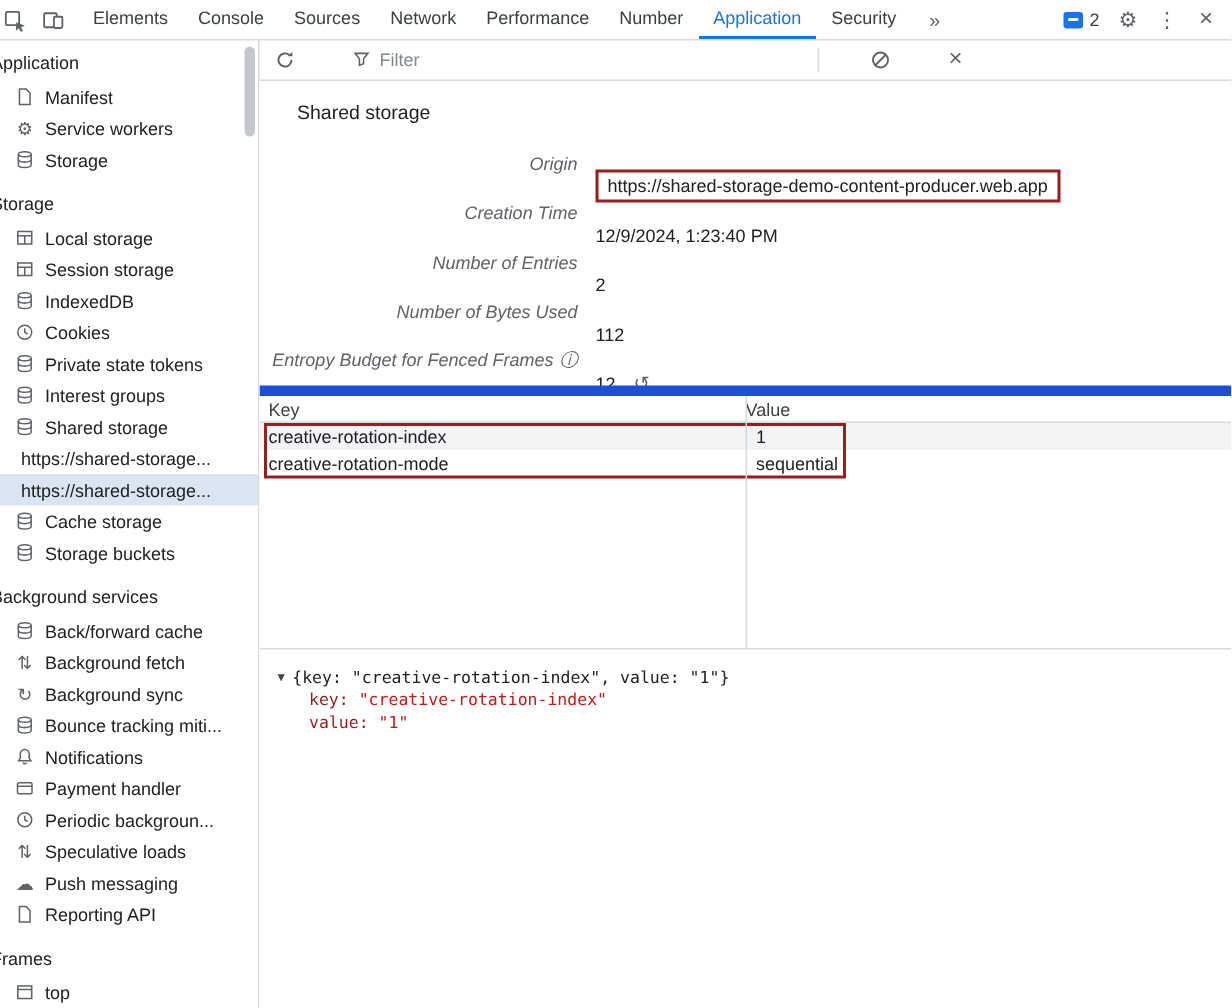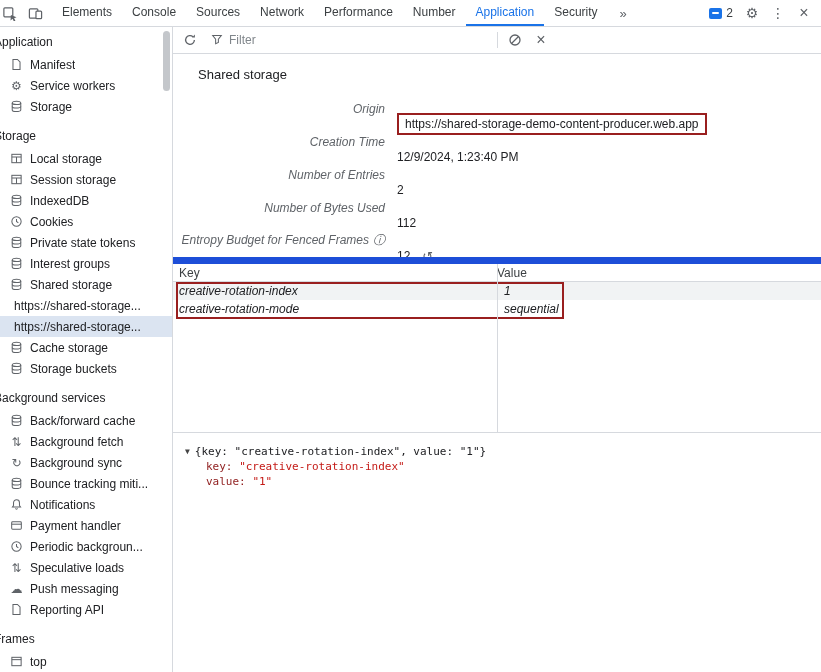--- a/index.html
+++ b/index.html
@@ -34,21 +34,21 @@
   .tree-item.child { padding-left:14px; }
   .tree-item.selected { background:#dbe4f1; }
   .ticon { width:15px; height:15px; margin-right:6px; color:#5f6368; display:flex; align-items:center; justify-content:center; flex:0 0 15px; }
   .ticon svg { width:13px; height:13px; stroke-width:1.1; }
   .ticon .g { font-size:12px; line-height:1; }
   .tlabel { overflow:hidden; text-overflow:clip; }
   .sb-thumb { position:absolute; right:2px; top:4px; width:7px; height:60px; background:#c4c7cb; border-radius:4px; }
 
   
   .panel { flex:1; display:flex; flex-direction:column; min-width:0; }
-  .panel-toolbar { flex:0 0 27px; height:27px; border-bottom:1px solid #d6d9de; display:flex; align-items:center; padding-left:4px; }
+  .panel-toolbar { flex:0 0 27px; height:27px; border-bottom:1px solid #d6d9de; display:flex; align-items:center; padding-left:4px;gap:24px; }
   .pt-icon { width:26px; height:26px; display:flex; align-items:center; justify-content:center; color:#5f6368; cursor:default; }
   .pt-icon svg { width:14px; height:14px; }
   .filter-box { display:flex; align-items:center; width:280px; height:19px; margin-left:8px; color:#5f6368; }
   .filter-box svg { width:12px; height:12px; margin-right:6px; flex:0 0 12px; }
   .filter-box input { border:none; outline:none; font:inherit; color:#202124; width:100%; background:transparent; }
   .filter-box input::placeholder { color:#80868b; }
   .pt-sep { width:1px; height:16px; background:#d6d9de; margin:0 4px 0 6px; }
   .close-x { font-size:16px; }
 
   .panel-content { flex:1; overflow:hidden; position:relative; background:#fff; }
@@ -64,21 +64,21 @@
   .undo-icon { margin-left:12px; color:#5f6368; font-size:13px; cursor:default; }
 
   
   .grid { border-top:7px solid #1d4ed8; position:relative; }
   .grid-header { display:flex; height:18px; align-items:center; border-bottom:1px solid #d6d9de; background:#fff; color:#3c4043; }
   .gh-cell.c0 { width:324px; flex:0 0 324px; padding-left:6px; }
   .gh-cell.c1 { padding-left:0; }
   .grid-bodywrap { position:relative; height:151px; border-bottom:1px solid #d6d9de; }
   .grid-row { display:flex; height:18px; align-items:center; }
   .grid-rows .grid-row:nth-child(odd) { background:#f1f3f4; }
-  .cell { white-space:nowrap; overflow:hidden;font-style:italic; }
+  .cell { white-space:nowrap; overflow:hidden; }
   .cell.c0 { width:324px; flex:0 0 324px; padding-left:6px; }
   .cell.c1 { padding-left:7px; }
   .grid-vline { position:absolute; left:324px; top:0; bottom:0; width:1px; background:#d6d9de; }
   .rows-annotation { position:absolute; left:3px; top:0; width:388px; height:37px; border:2px solid #991f1f; pointer-events:none; }
 
   
   .preview { padding:11px 0 0 12px; font-family:"DejaVu Sans Mono",monospace; font-size:11px; line-height:15px; color:#202124; }
   .pv-line { white-space:pre; }
   .tri { font-size:8px; color:#444; margin-right:5px; vertical-align:1px; cursor:default; }
   .pv-entry { padding-left:21px; white-space:pre; }

